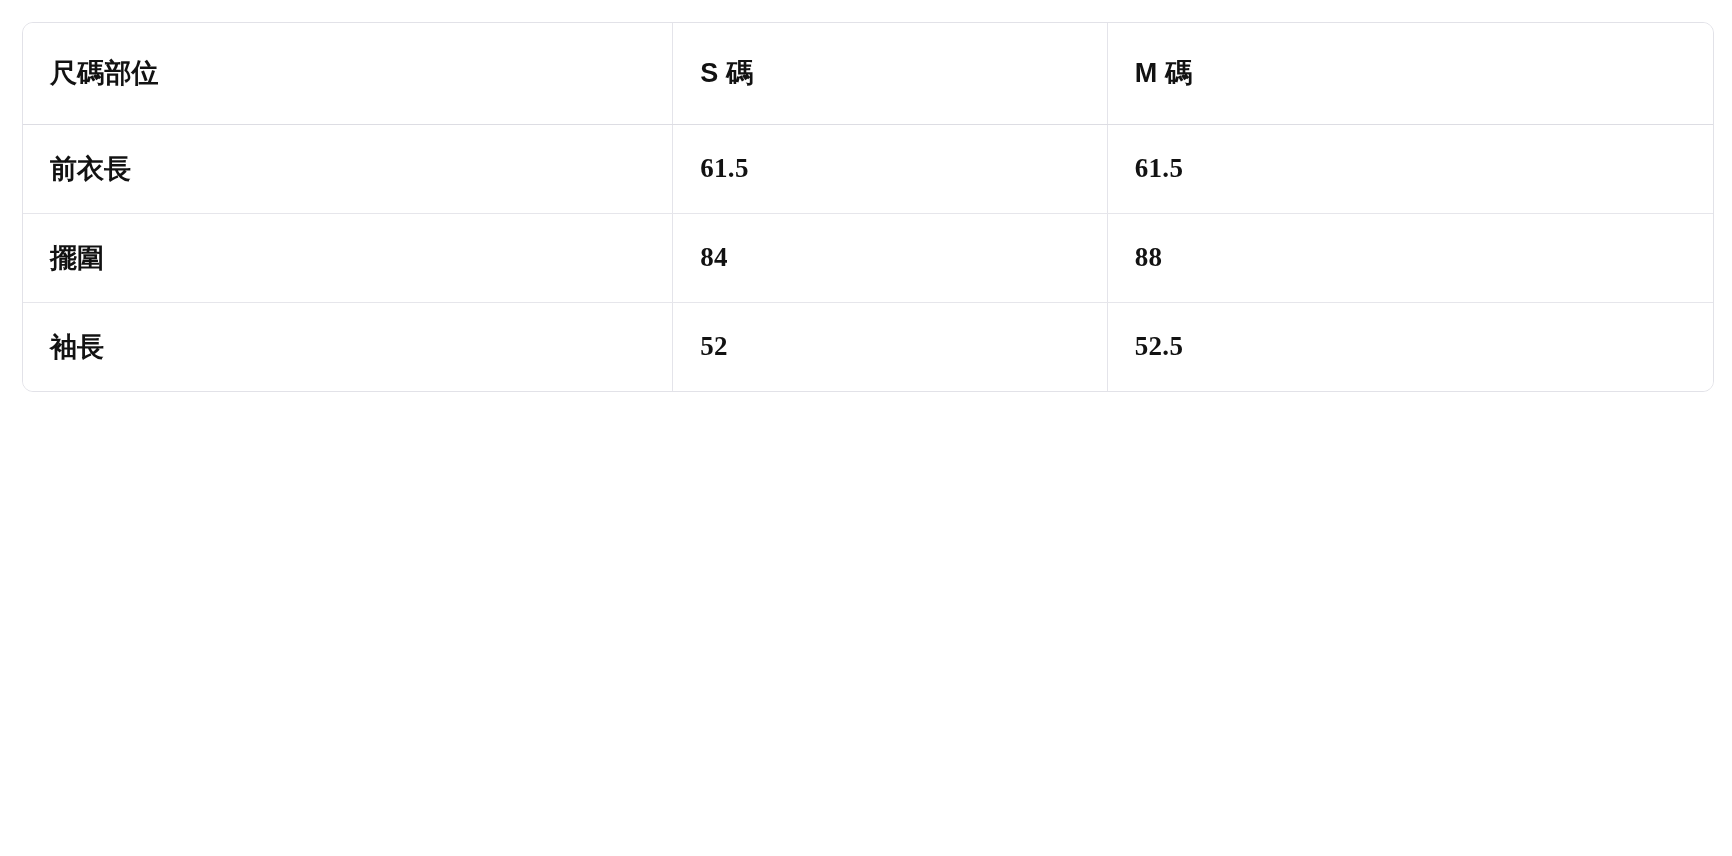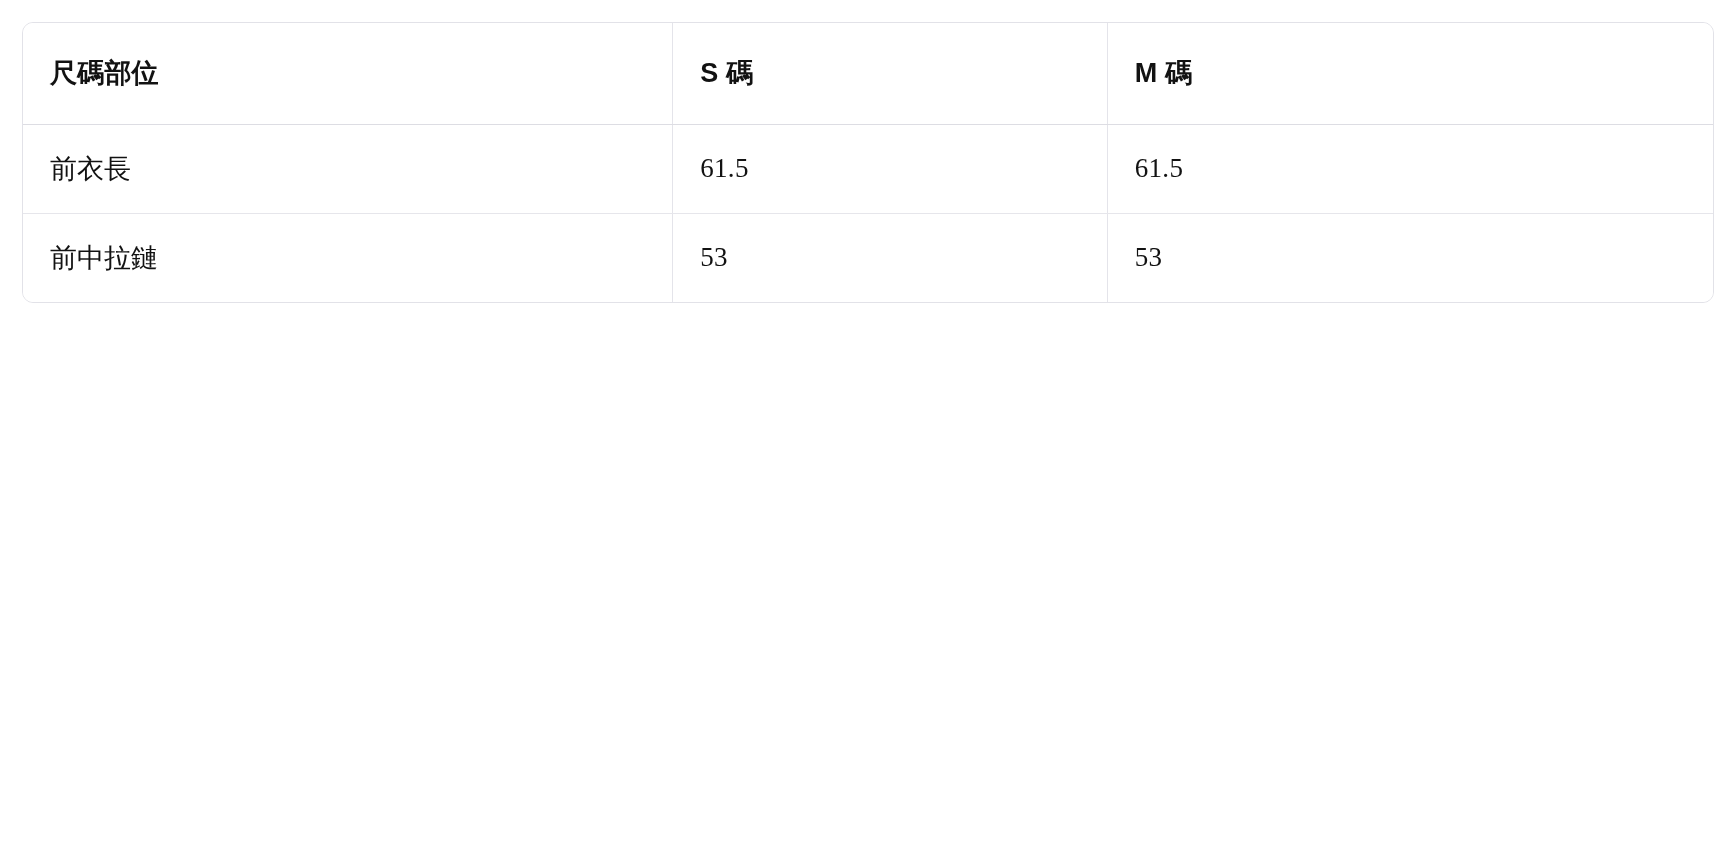--- a/index.html
+++ b/index.html
@@ -61,21 +61,21 @@
   table.size-table thead th {
     height: 101px;
     font-weight: 700;
     font-size: 27px;
     letter-spacing: 0.2px;
     border-bottom: 1px solid #dddde3;
   }
 
   table.size-table tbody td {
     height: 89px;
-    font-weight: 400;
+    font-weight: 700;
     font-size: 27px;
     margin-top: 30px;
   }
 
   table.size-table tbody tr:last-child td {
     border-bottom: none;
   }
 
   
   td.num {
@@ -106,20 +106,25 @@
           <th>M 碼</th>
         </tr>
       </thead>
       <tbody>
         <tr>
           <td class="label-cell">前衣長</td>
           <td class="num">61.5</td>
           <td class="num">61.5</td>
         </tr>
         <tr>
-          <td class="label-cell">前中拉鏈</td>
-          <td class="num">53</td>
-          <td class="num">53</td>
+          <td class="label-cell">擺圍</td>
+          <td class="num">84</td>
+          <td class="num">88</td>
+        </tr>
+        <tr>
+          <td class="label-cell">袖長</td>
+          <td class="num">52</td>
+          <td class="num">52.5</td>
         </tr>
       </tbody>
     </table>
   </div>
 </div>
 
 </body></html>

